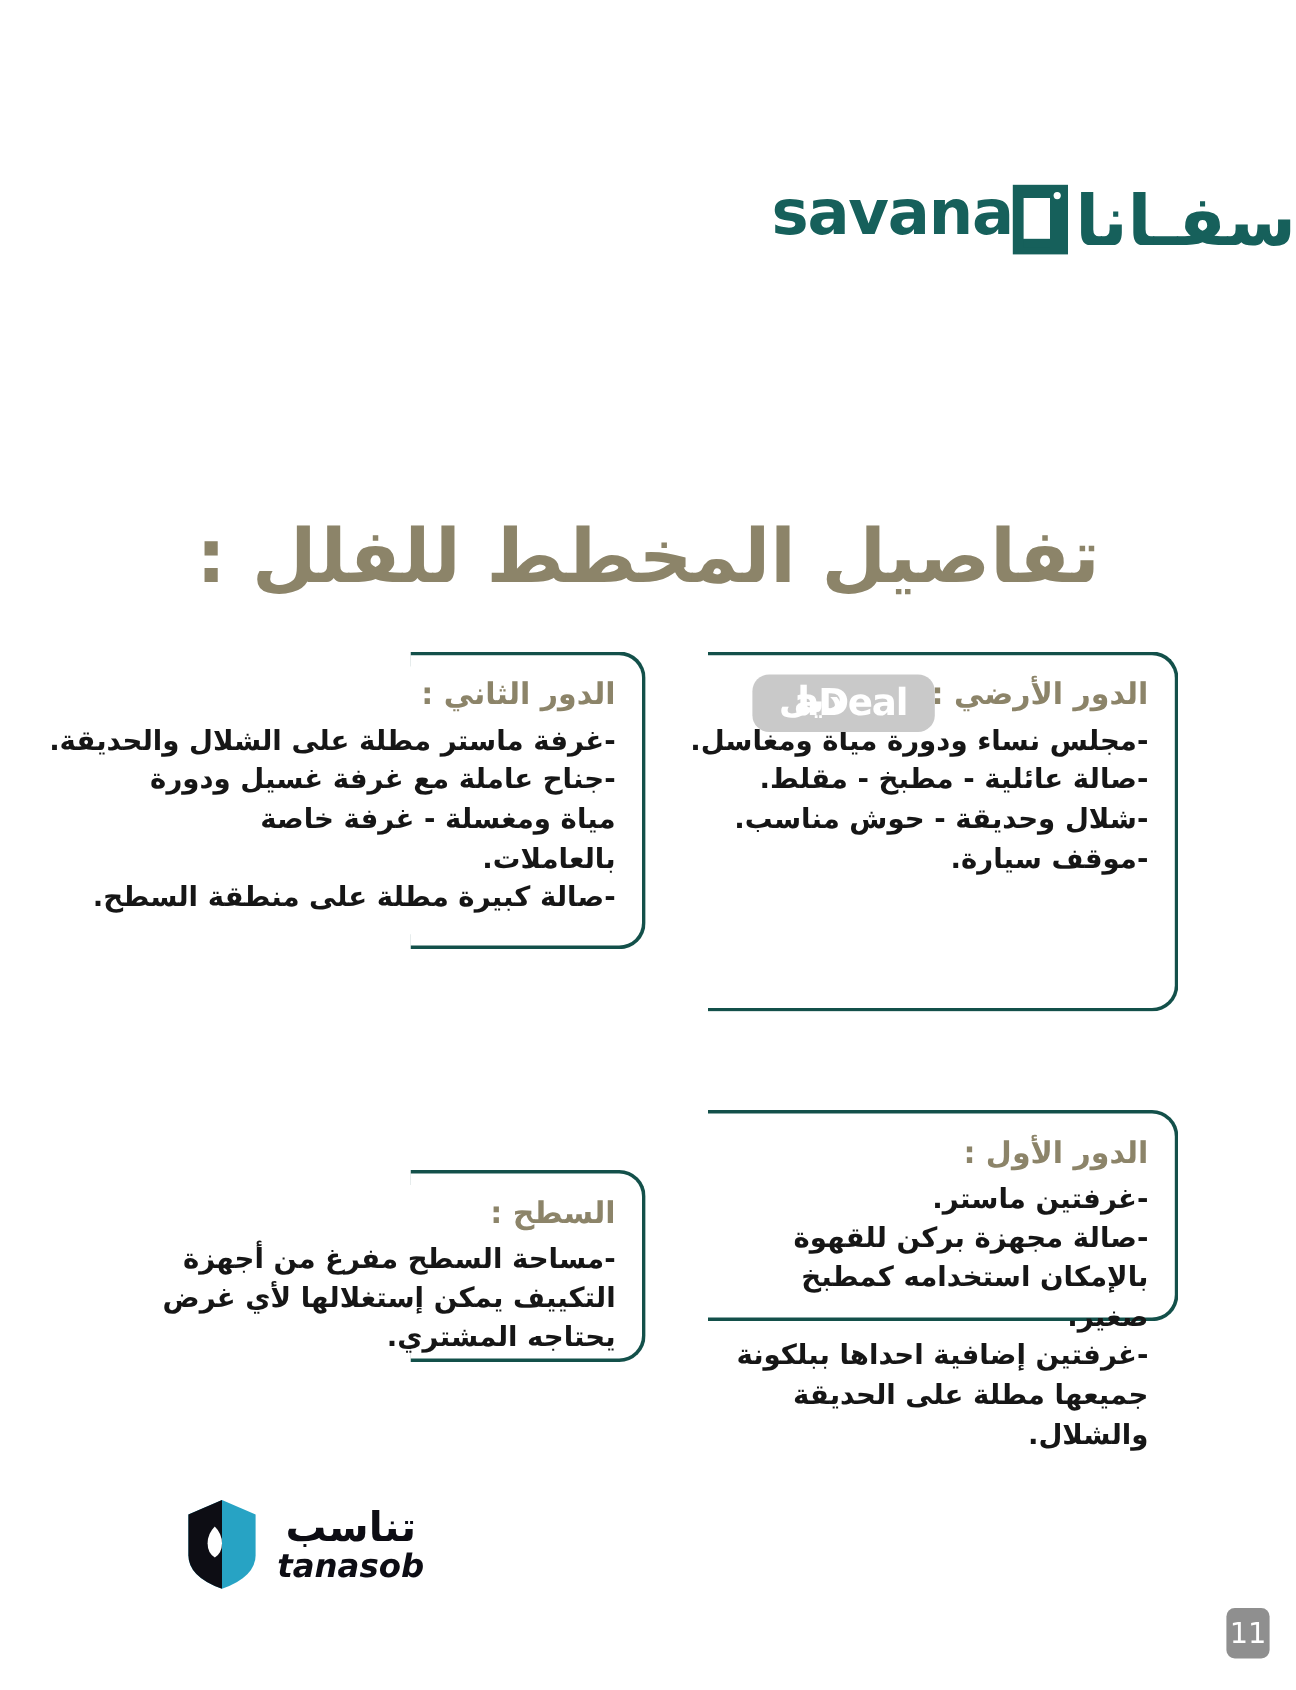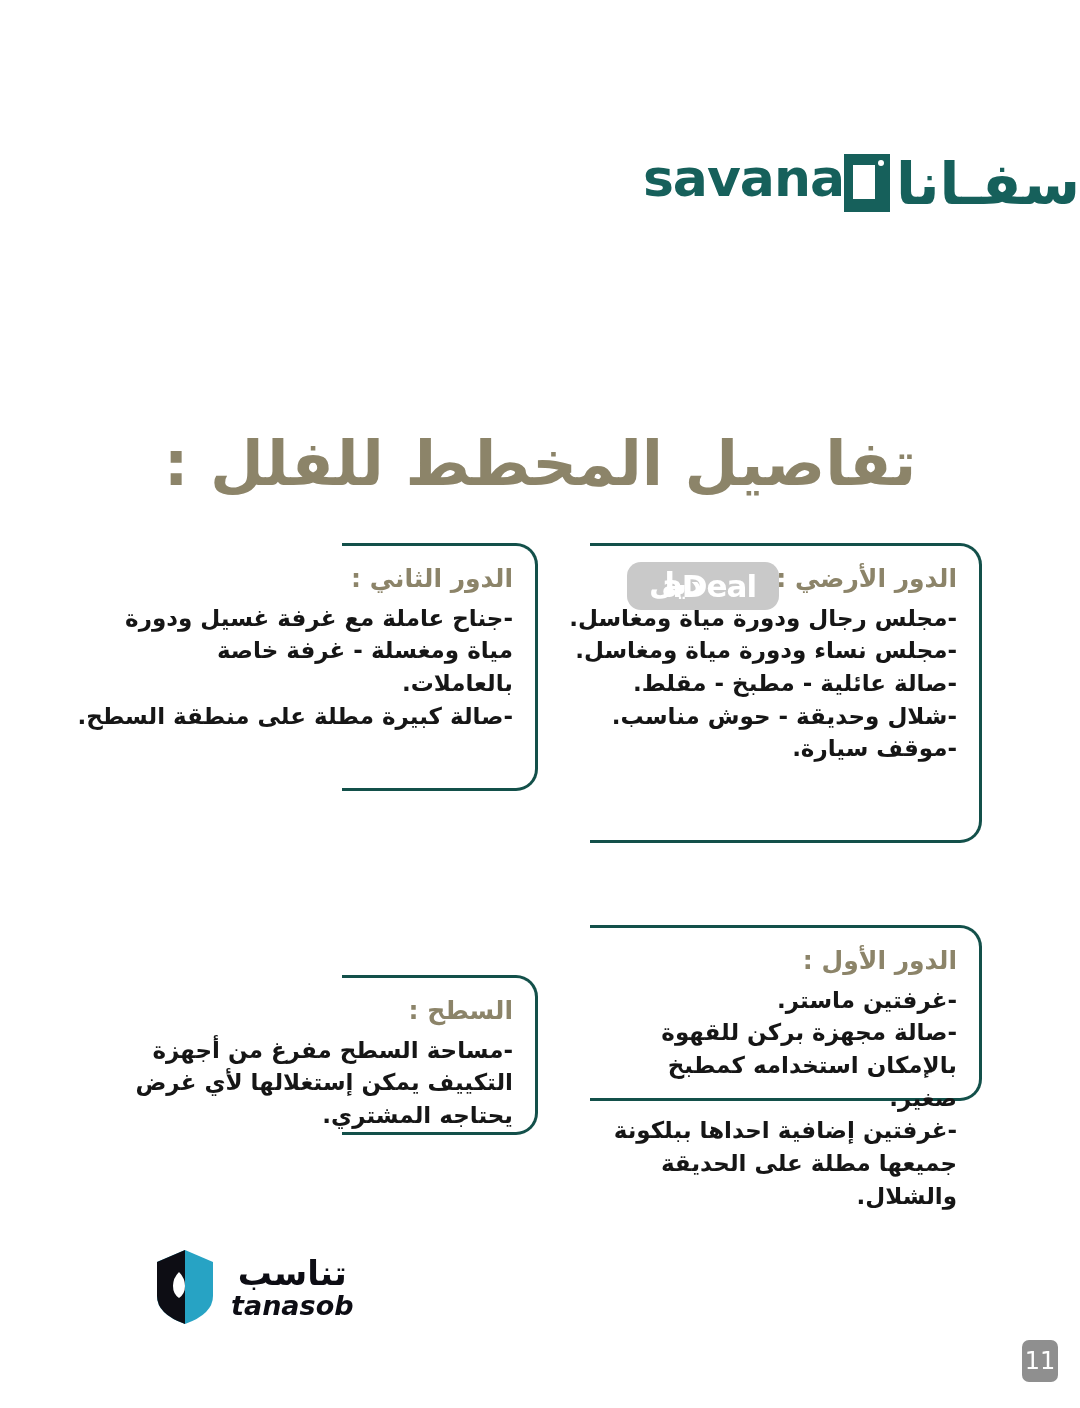--- a/index.html
+++ b/index.html
@@ -244,31 +244,31 @@
     <span class="brand-arabic">سفـانا</span>
   </div>
   <div class="brand-word">savana</div>
 </div>
 
 <h1 class="page-title">تفاصيل المخطط للفلل :</h1>
 
 <section class="card" id="card-ground">
   <h2 class="card-title">الدور الأرضي :</h2>
   <ul class="card-list">
-    <li>-مجلس رجال ودورة مياة ومغاسل.</li>
     <li>-مجلس نساء ودورة مياة ومغاسل.</li>
     <li>-صالة عائلية - مطبخ - مقلط.</li>
     <li>-شلال وحديقة - حوش مناسب.</li>
     <li>-موقف سيارة.</li>
   </ul>
 </section>
 
 <section class="card" id="card-second">
   <h2 class="card-title">الدور الثاني :</h2>
   <ul class="card-list">
+    <li>-غرفة ماستر مطلة على الشلال والحديقة.</li>
     <li class="wrap">-جناح عاملة مع غرفة غسيل ودورة مياة ومغسلة  - غرفة خاصة بالعاملات.</li>
     <li>-صالة كبيرة مطلة على منطقة السطح.</li>
   </ul>
 </section>
 
 <section class="card" id="card-first">
   <h2 class="card-title">الدور الأول :</h2>
   <ul class="card-list">
     <li>-غرفتين ماستر.</li>
     <li class="wrap">-صالة مجهزة بركن للقهوة بالإمكان استخدامه كمطبخ صغير.</li>

